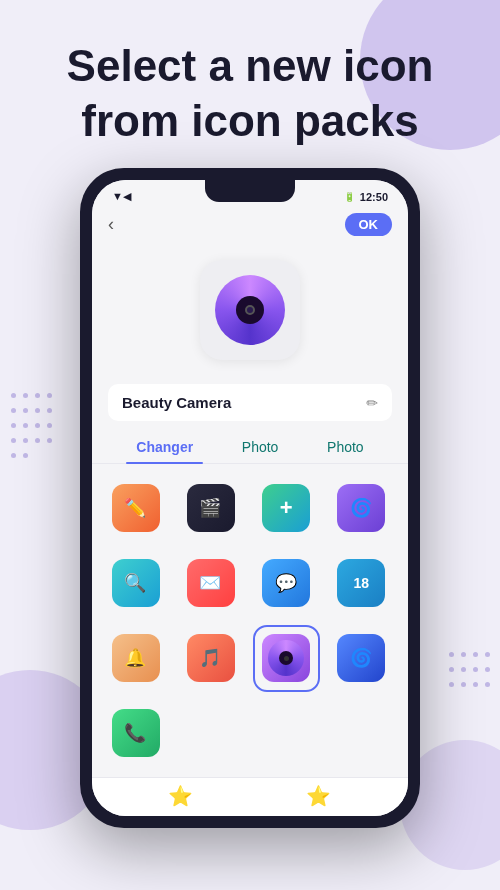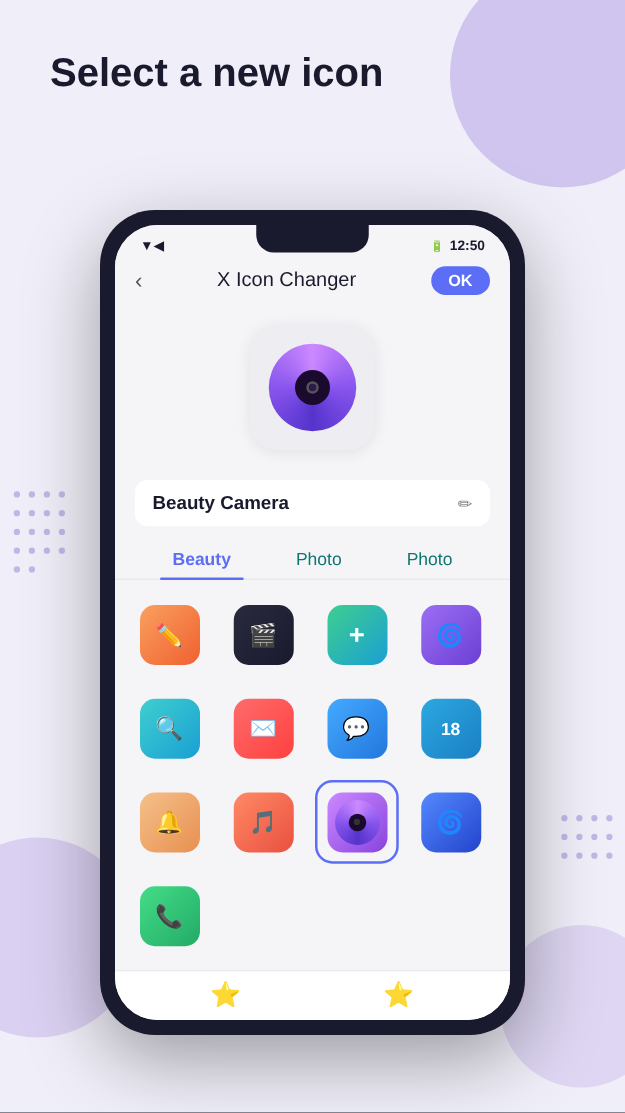--- a/index.html
+++ b/index.html
@@ -70,21 +70,22 @@
       grid-template-columns: repeat(4, 8px);
       gap: 4px;
     }
 
     
     .page-title {
       position: absolute;
       top: 38px;
       left: 0;
       right: 0;
-      font-size: 32px;
+      text-align: center;
+      font-size: 44px;
       font-weight: 800;
       color: #1a1a2e;
       line-height: 1.25;
       z-index: 1;
       padding: 0 40px;
     }
 
     
     .phone-mockup {
       position: absolute;
@@ -383,20 +384,21 @@
       <span class="dot"></span>
       <span class="dot"></span>
     <span class="dot"></span>
       <span class="dot"></span>
       <span class="dot"></span>
   </div>
 </div>
 
 <div class="page-title">
   <span>Select a new icon</span><br>
+  <span>from icon packs</span>
 </div>
 
 <div class="phone-mockup">
 
   <div class="notch"></div>
 
   <div class="phone-screen">
 
     <div class="status-bar">
       <div class="status-left">
@@ -404,41 +406,40 @@
       </div>
       <div style="width:60px;"></div>
       <div class="status-right">
         <span style="font-size:9px;">🔋</span>
         <span>12:50</span>
       </div>
     </div>
 
     <div class="app-header">
       <span class="back-btn">‹</span>
-      <span class="app-title">X Icon Changer</span>
       <button class="ok-btn">OK</button>
     </div>
 
     <div class="icon-preview-area">
       <div class="icon-preview-box">
         <div class="eye-cam">
           <div class="eye-inner">
             <div class="eye-pupil"></div>
           </div>
         </div>
       </div>
     </div>
 
     <div class="app-name-area">
       <span class="app-name-text">Beauty Camera</span>
       <span class="edit-icon">✏</span>
     </div>
 
     <div class="tabs-row">
-      <div class="tab active">Beauty</div>
+      <div class="tab active">Changer</div>
       <div class="tab">Photo</div>
       <div class="tab">Photo</div>
     </div>
 
     <div class="icon-grid">
 
       <div class="icon-cell">
         <div class="icon-img ic-orange" style="font-size:18px;color:white;display:flex;align-items:center;justify-content:center;">✏️</div>
       </div>
       <div class="icon-cell">

